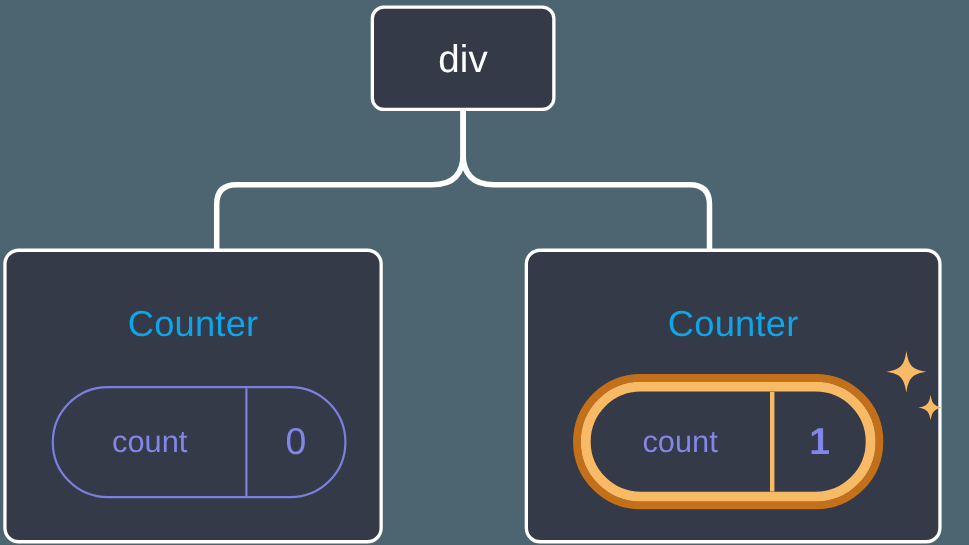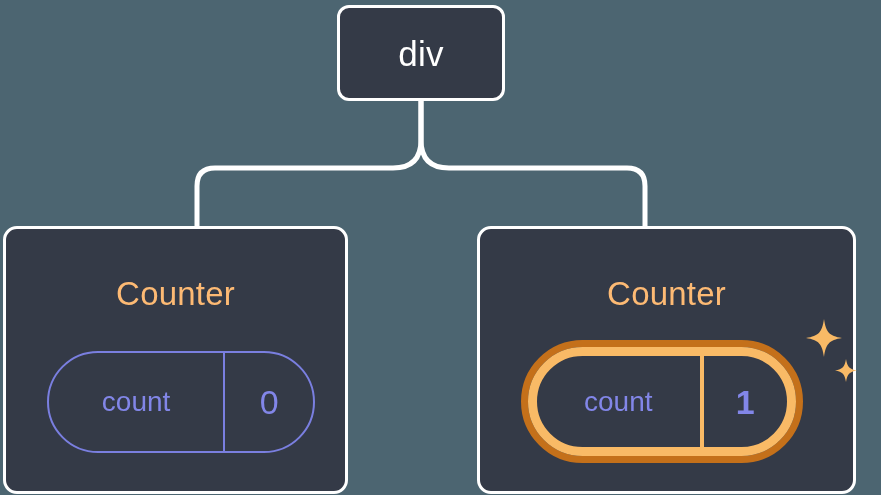--- a/index.html
+++ b/index.html
@@ -66,21 +66,21 @@
     width: 379px;
     height: 268px;
   }
 
   .node-title {
     position: absolute;
     top: 48px;
     left: 0;
     width: 100%;
     text-align: center;
-    color: #fdba74;
+    color: #0ea5e9;
     font-size: 33px;
     line-height: 1;
     letter-spacing: 0.2px;
   }
 
   
   .pill {
     position: absolute;
     box-sizing: border-box;
     display: flex;

